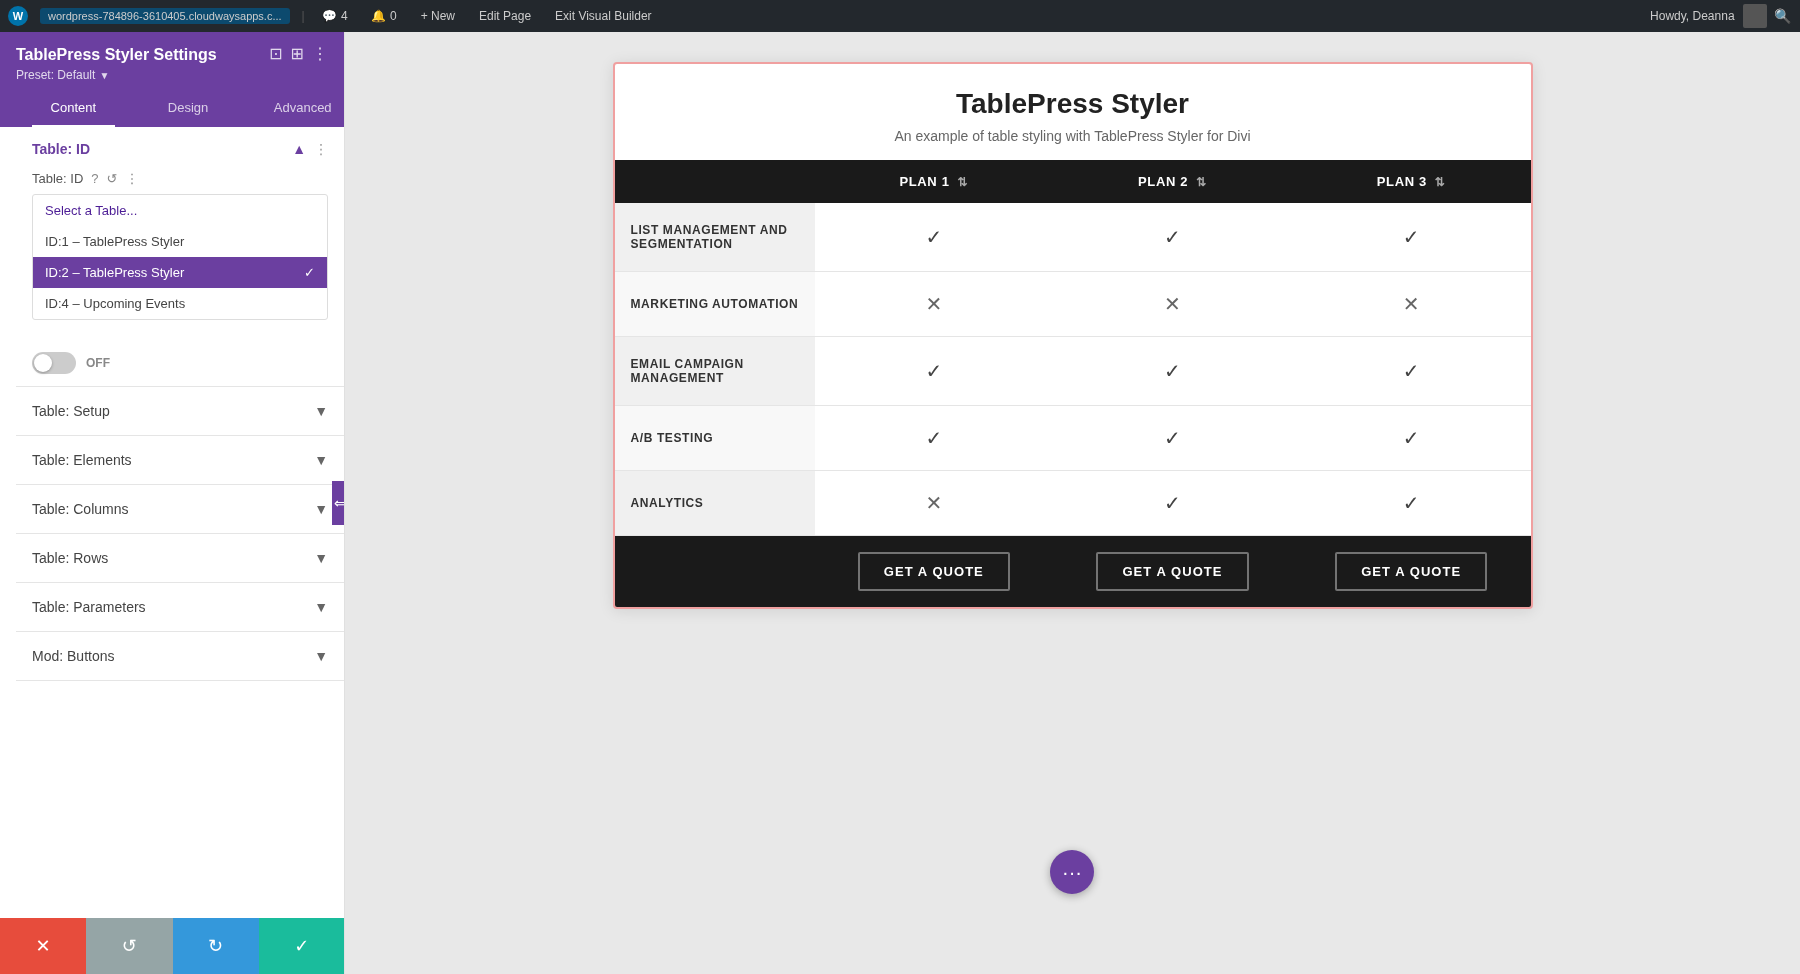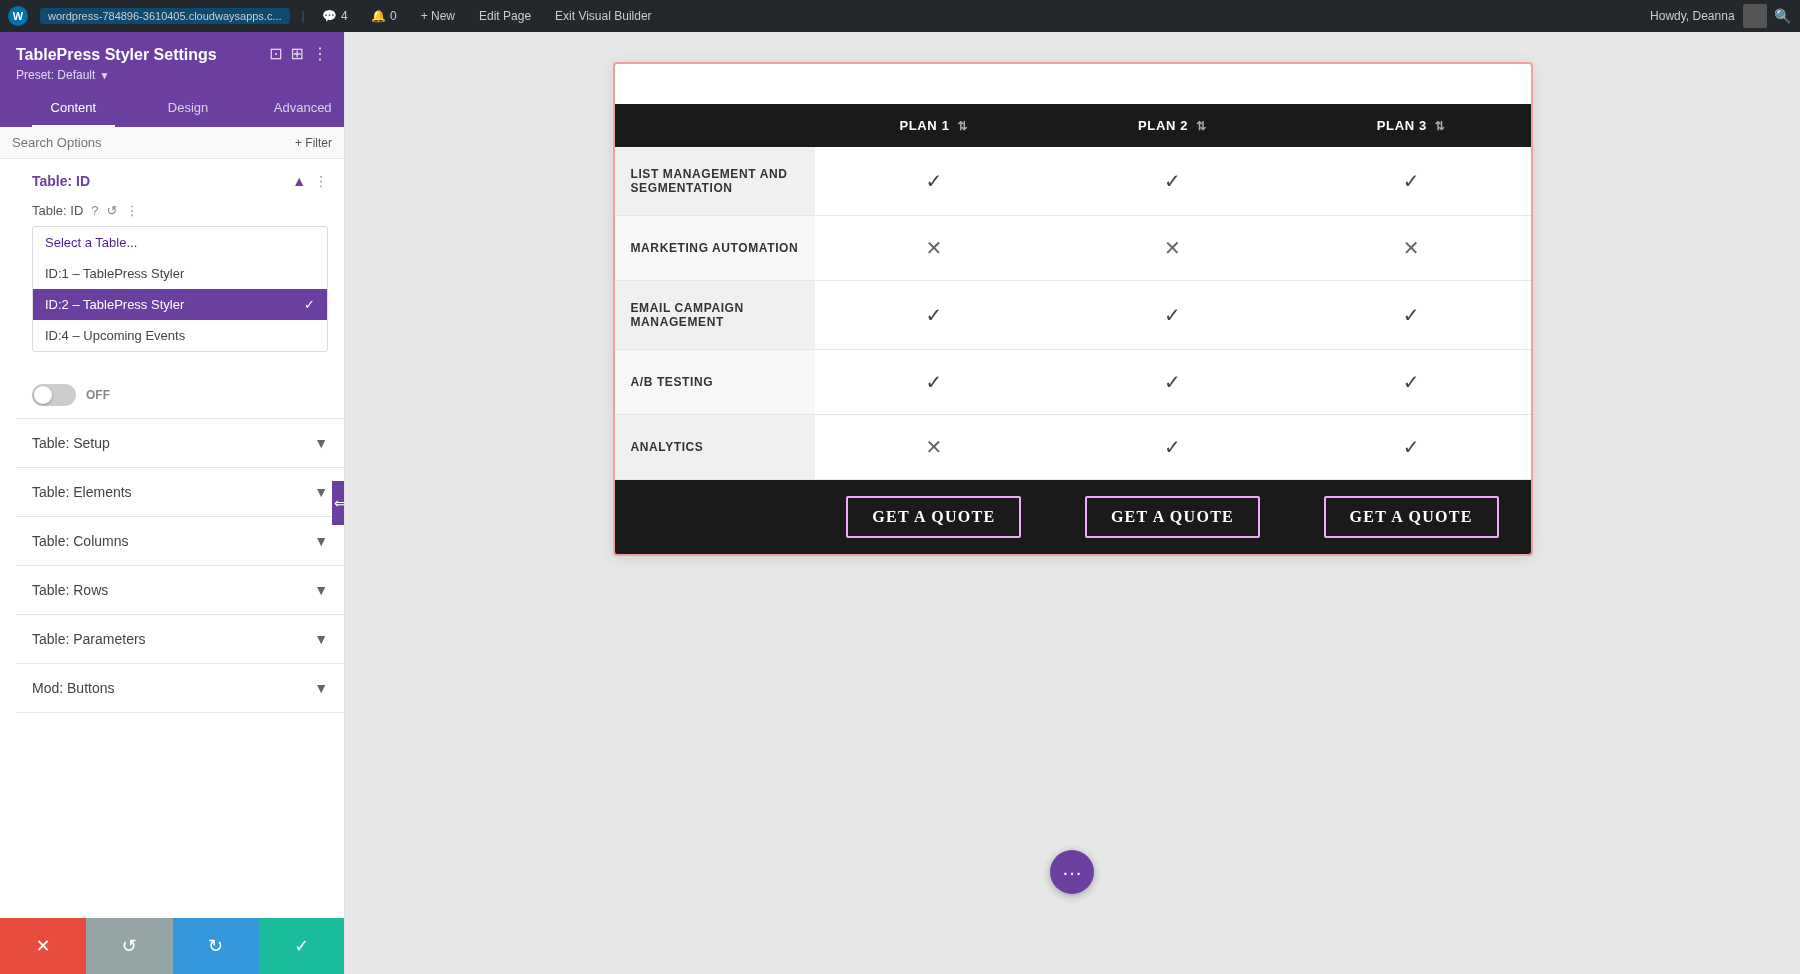--- a/index.html
+++ b/index.html
@@ -360,29 +360,28 @@
 
     .comparison-table tfoot tr {
       background: #1a1a1a;
     }
     .comparison-table tfoot td {
       padding: 16px;
       text-align: center;
     }
     .quote-btn {
       background: transparent;
-      border: 2px solid #f0abfc;
+      border: 2px solid #737373;
       color: white;
       padding: 10px 24px;
-      font-size: 16px;
+      font-size: 13px;
       font-weight: 700;
       letter-spacing: 0.08em;
       cursor: pointer;
       border-radius: 2px;
-      font-family: Liberation Serif, serif;
     }
 
     
     .fab {
       position: fixed;
       bottom: 80px;
       left: 50%;
       transform: translateX(-50%) translateX(172px);
       width: 44px; height: 44px;
       background: #6b3fa0;
@@ -444,26 +443,20 @@
         <span>Content</span>
       </div>
       <div class="sidebar-tab">
         <span>Design</span>
       </div>
       <div class="sidebar-tab">
         <span>Advanced</span>
       </div>
     </div>
 
-    <div class="sidebar-search">
-      <input class="search-input" type="text" placeholder="Search Options" style="">
-      <div class="filter-btn">
-        <span>+ Filter</span>
-      </div>
-    </div>
 
     <div class="sidebar-content">
 
       <div class="section">
         <div class="section-header">
           <span class="section-title section-title-purple">Table: ID</span>
           <div class="section-controls">
             <span class="chevron-icon">▲</span>
             <span style="color:#999;font-size:14px;">⋮</span>
           </div>
@@ -556,20 +549,22 @@
         <span>✓</span>
       </div>
     </div>
 
     <div class="drag-handle">⟺</div>
   </div>
 
   <div class="main-content">
     <div class="table-card">
       <div class="table-card-header">
+        <div class="table-card-title">TablePress Styler</div>
+        <div class="table-card-subtitle">An example of table styling with TablePress Styler for Divi</div>
       </div>
 
       <table class="comparison-table">
         <thead>
           <tr>
             <th></th>
             <th>
               <span class="col-sort">
                 <span>PLAN 1</span>
                 <span class="sort-icon">⇅</span>

